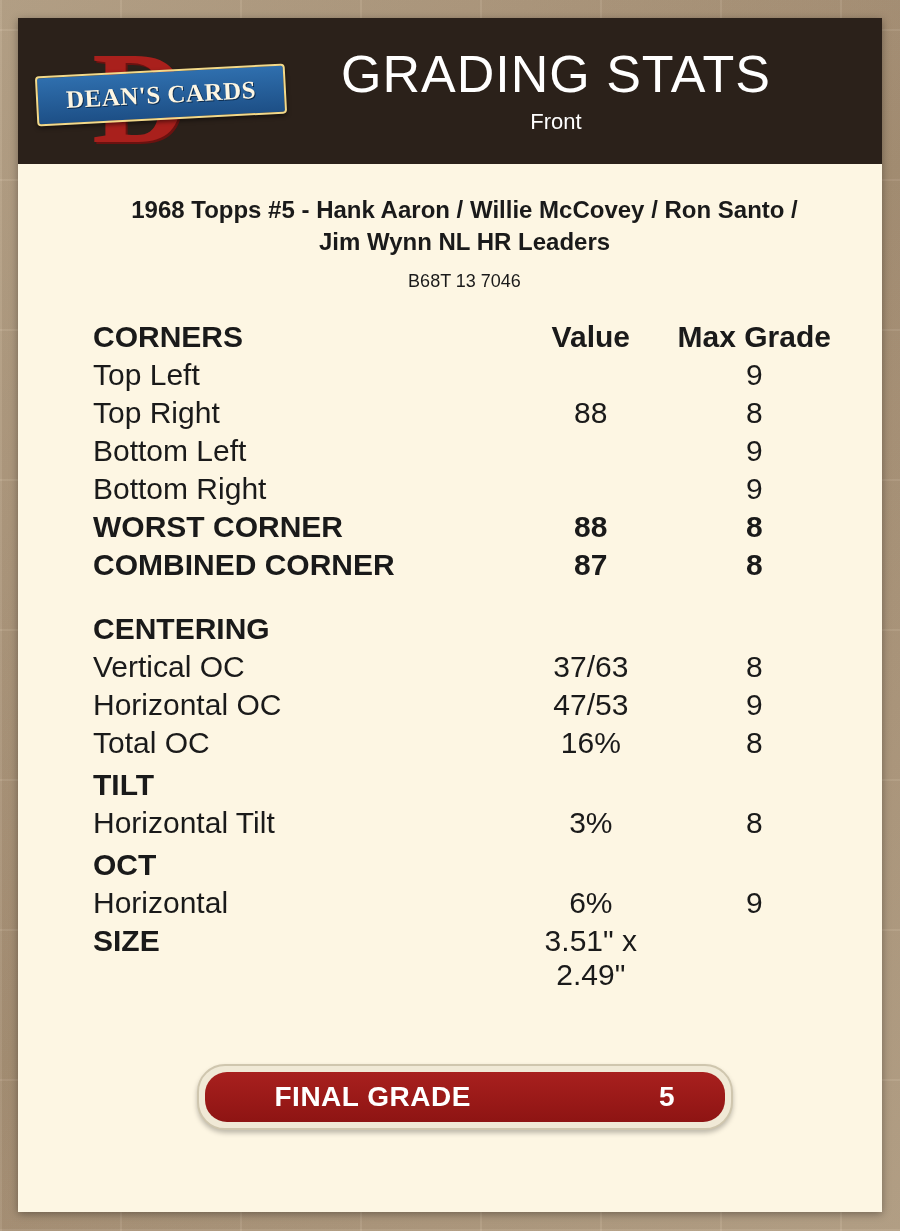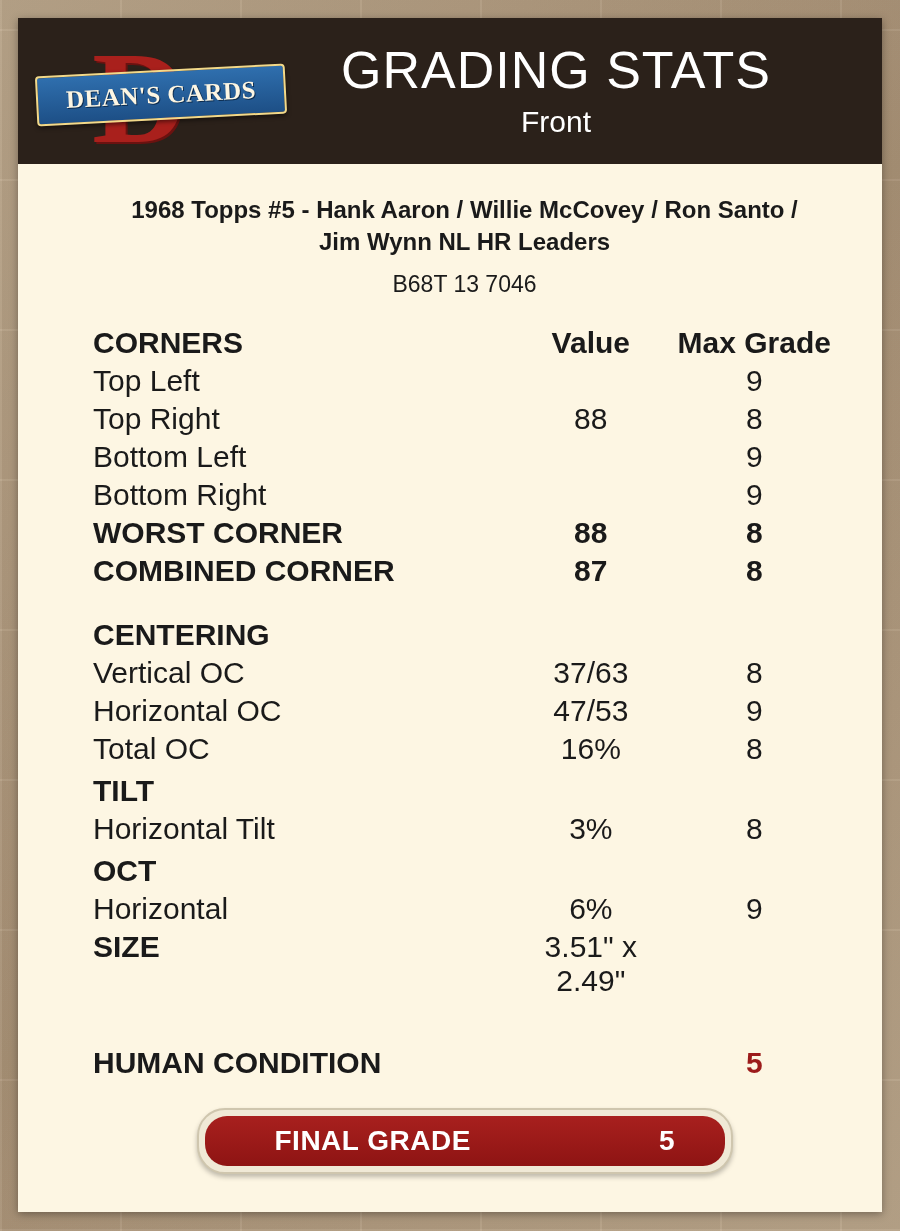--- a/index.html
+++ b/index.html
@@ -102,41 +102,41 @@
     color: #ffffff;
     padding-right: 60px;
   }
   .header-title {
     font-size: 52px;
     font-weight: normal;
     letter-spacing: 1px;
     line-height: 1.05;
   }
   .header-sub {
-    font-size: 30px;
+    font-size: 22px;
     font-weight: normal;
     margin-top: 8px;
   }
 
   
   .content {
     padding: 30px 46px 0 46px;
     color: #1a1a1a;
     margin-left: 29px;
   }
   .card-title {
     text-align: center;
     font-size: 24px;
     font-weight: bold;
     line-height: 1.35;
     margin: 0 34px;
   }
   .card-code {
     text-align: center;
-    font-size: 23px;
+    font-size: 18px;
     margin-top: 12px;
     margin-bottom: 22px;
   }
 
   table.stats {
     width: 100%;
     border-collapse: collapse;
     font-size: 30px;
   }
   table.stats td {
@@ -300,25 +300,20 @@
 
         <tr class="spacer">
             <td colspan="3"></td>
           </tr>
 
 
         <tr class="spacer">
             <td colspan="3"></td>
           </tr>
 
-        <tr class="bold">
-          <td class="col-label">HUMAN CONDITION</td>
-          <td class="col-value"></td>
-          <td class="col-max red">5</td>
-        </tr>
       </tbody>
     </table>
 
     <div class="final-wrap">
       <div class="final-bar">
         <span class="final-label">FINAL GRADE</span>
         <span class="final-value">5</span>
       </div>
     </div>
 

